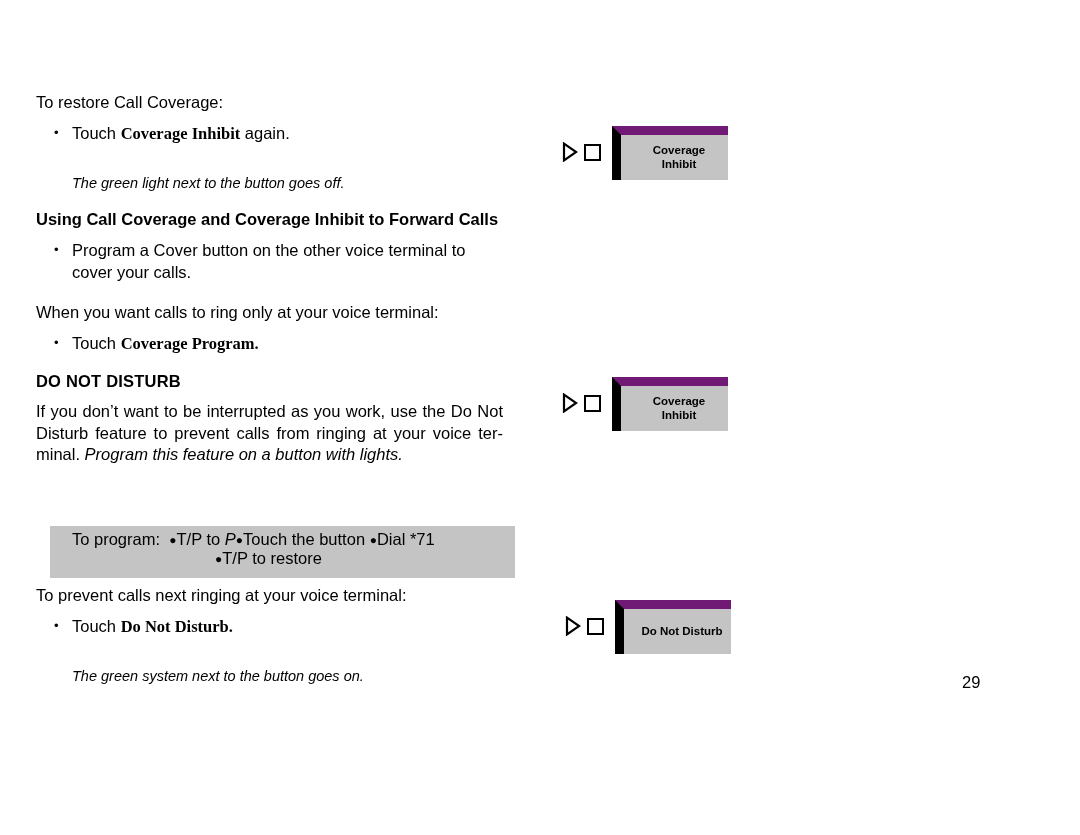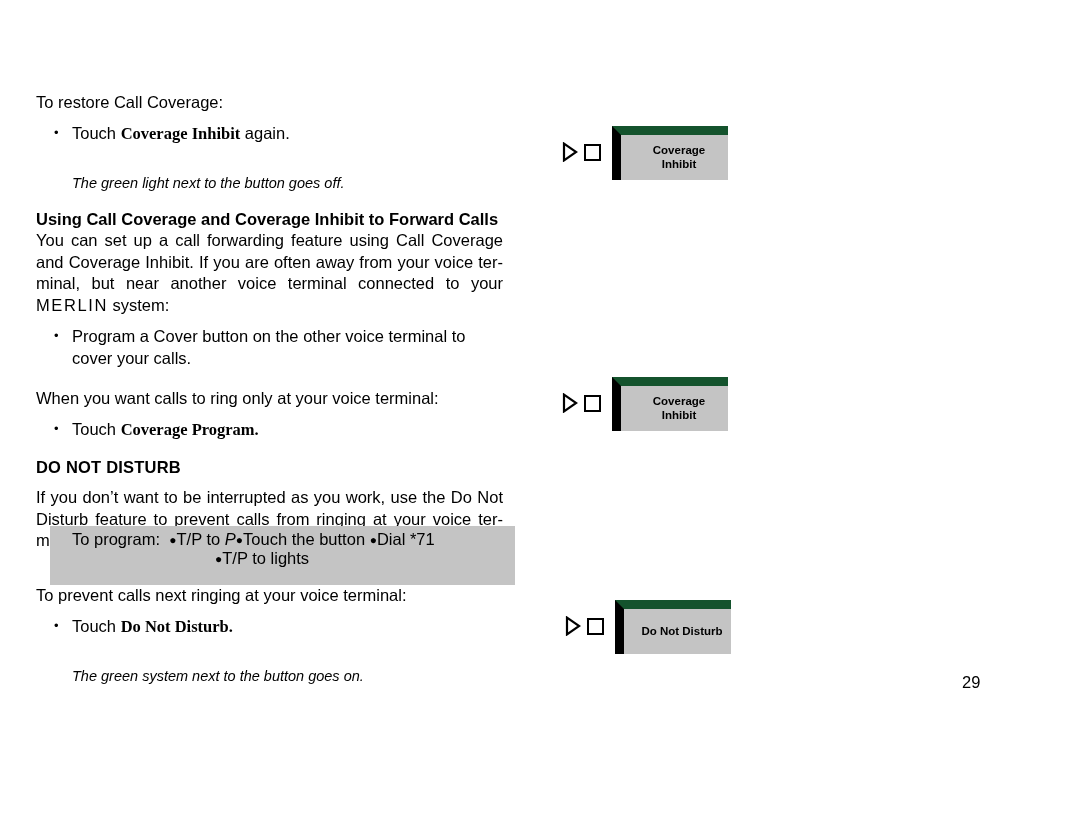--- a/index.html
+++ b/index.html
@@ -84,21 +84,21 @@
   .gap-sm { height: 9px; }
   .gap-md { height: 15px; }
   .gap-lg { height: 19px; }
 
   
   .prog-box {
     position: absolute;
     left: 50px;
     top: 526px;
     width: 465px;
-    height: 59px;
+    height: 52px;
     background: #c4c4c4;
   }
   .prog-line1 {
     position: absolute;
     left: 22px;
     top: 3px;
     font-size: 16.5px;
     line-height: 21px;
     white-space: nowrap;
   }
@@ -139,21 +139,21 @@
     background: #fff;
     box-sizing: content-box;
   }
   .key {
     position: absolute;
     left: 62px;
     top: 0px;
     width: 116px;
     height: 54px;
     background: #c4c4c4;
-    border-top: 9px solid #14532d;
+    border-top: 9px solid #701a75;
     border-left: 9px solid #000;
     box-sizing: border-box;
   }
   .key-label {
     position: absolute;
     left: 9px;
     right: 0;
     top: 0;
     bottom: 0;
     display: flex;
@@ -188,21 +188,20 @@
       <span class="dot">•</span>
       <span>Touch </span><b>Coverage Inhibit</b><span> again.</span>
     </div>
 
     <div class="note">The green light next to the button goes off.</div>
 
     <div class="gap-md"></div>
 
     <div class="sub-head">Using Call Coverage and Coverage Inhibit to Forward Calls</div>
 
-    <div class="para"><span>You can set up a call forwarding feature using Call Coverage and Coverage Inhibit. If you are often away from your voice ter-minal, but near another voice terminal connected to your </span><span class="spaced">MERLIN</span><span> system:</span></div>
 
     <div class="gap-sm"></div>
 
     <div class="bullet-row">
       <span class="dot">•</span>
       <span>Program a Cover button on the other voice terminal to cover your calls.</span>
     </div>
 
 
     <div class="gap-lg"></div>
@@ -221,21 +220,21 @@
     <div class="sec-head">DO NOT DISTURB</div>
 
     <div class="gap-sm"></div>
 
     <div class="para"><span>If you don’t want to be interrupted as you work, use the Do Not Disturb feature to prevent calls from ringing at your voice ter-minal. </span><i>Program this feature on a button with lights.</i></div>
 
   </div>
 
   <div class="prog-box">
     <div class="prog-line1"><span>To program:</span>&nbsp;&nbsp;<span class="sdot">●</span><span>T/P to</span>&nbsp;<span class="pital">P</span><span class="sdot">●</span><span>Touch the button</span>&nbsp;<span class="sdot">●</span><span>Dial *71</span></div>
-    <div class="prog-line2"><span class="sdot">●</span><span>T/P to lights</span></div>
+    <div class="prog-line2"><span class="sdot">●</span><span>T/P to restore</span></div>
   </div>
 
   <div class="text-col" style="top:585px;">
 
     <div class="lead">To prevent calls next ringing at your voice terminal:</div>
 
     <div class="gap-sm"></div>
 
     <div class="bullet-row">
       <span class="dot">•</span>

